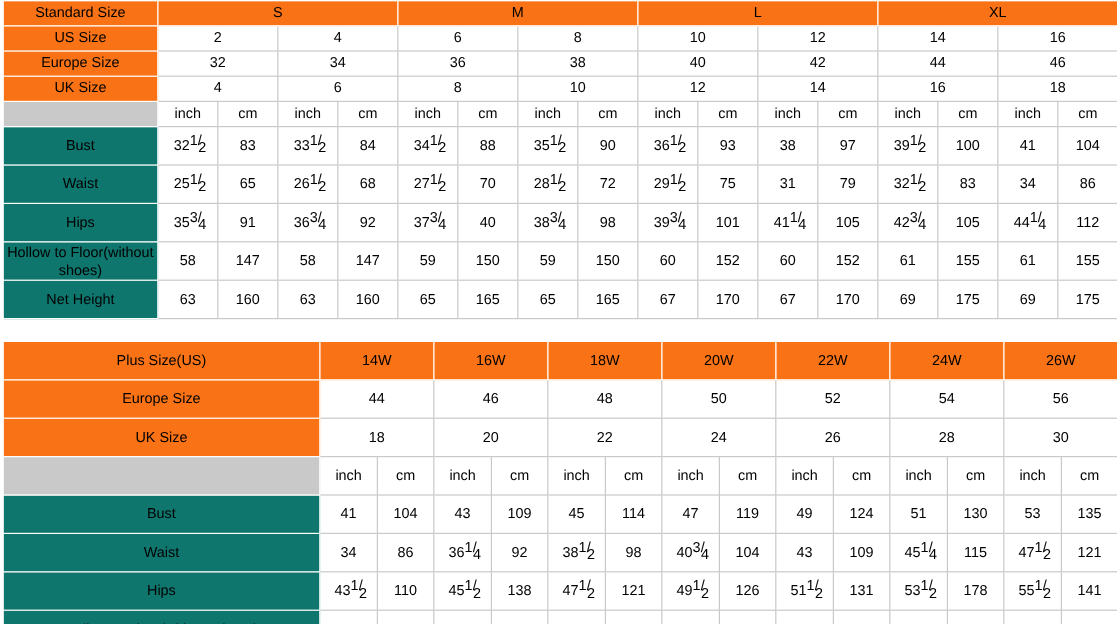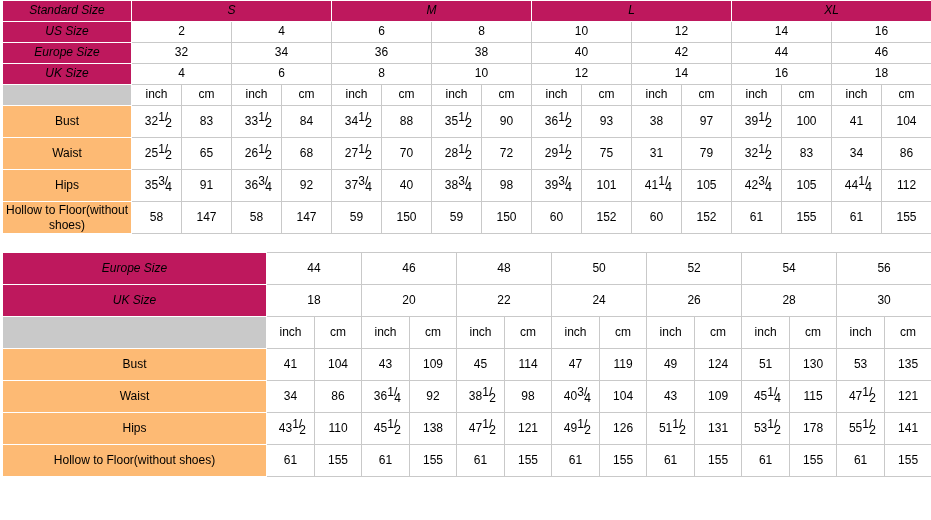--- a/index.html
+++ b/index.html
@@ -30,34 +30,33 @@
     border: 1px solid #ffffff;
     text-align: center;
     vertical-align: middle;
     font-weight: normal;
     font-size: 12px;
     padding: 0;
     height: 20px;
     line-height: 1.15;
   }
   .hdr {
-    background: #be185d;
+    background: #f97316;
     color: #000;
-    font-style: italic;
   }
   .cell {
     background: #ffffff;
     border: 1px solid #c9c9c9;
   }
   .blank {
     background: #c9c9c9;
     border: 1px solid #ffffff;
   }
   .rowlabel {
-    background: #fdba74;
+    background: #0f766e;
     color: #000;
     text-align: center;
   }
   .tall { height: 32px; }
   .spacer { height: 18px; }
   .frac {
     display: inline-block;
     position: relative;
     font-size: 12px;
     vertical-align: baseline;
@@ -224,20 +223,39 @@
           <td class="cell">150</td>
           <td class="cell">60</td>
           <td class="cell">152</td>
           <td class="cell">60</td>
           <td class="cell">152</td>
           <td class="cell">61</td>
           <td class="cell">155</td>
           <td class="cell">61</td>
           <td class="cell">155</td>
         </tr>
+        <tr class="tall">
+          <td class="rowlabel two-line">Net Height</td>
+          <td class="cell">63</td>
+          <td class="cell">160</td>
+          <td class="cell">63</td>
+          <td class="cell">160</td>
+          <td class="cell">65</td>
+          <td class="cell">165</td>
+          <td class="cell">65</td>
+          <td class="cell">165</td>
+          <td class="cell">67</td>
+          <td class="cell">170</td>
+          <td class="cell">67</td>
+          <td class="cell">170</td>
+          <td class="cell">69</td>
+          <td class="cell">175</td>
+          <td class="cell">69</td>
+          <td class="cell">175</td>
+        </tr>
       </tbody>
   </table>
 
   <div class="spacer"></div>
 
   <table>
     <colgroup>
       <col style="width:264px">
       <col style="width:48px">
         <col style="width:47px">
@@ -248,20 +266,30 @@
         <col style="width:48px">
         <col style="width:47px">
       <col style="width:48px">
         <col style="width:47px">
         <col style="width:48px">
         <col style="width:47px">
       <col style="width:48px">
         <col style="width:47px">
     </colgroup>
     <tbody id="t2-body">
+        <tr class="tall">
+          <td class="hdr two-line">Plus Size(US)</td>
+          <td class="hdr" colspan="2">14W</td>
+          <td class="hdr" colspan="2">16W</td>
+          <td class="hdr" colspan="2">18W</td>
+          <td class="hdr" colspan="2">20W</td>
+          <td class="hdr" colspan="2">22W</td>
+          <td class="hdr" colspan="2">24W</td>
+          <td class="hdr" colspan="2">26W</td>
+        </tr>
         <tr class="tall">
           <td class="hdr two-line">Europe Size</td>
           <td class="cell" colspan="2">44</td>
           <td class="cell" colspan="2">46</td>
           <td class="cell" colspan="2">48</td>
           <td class="cell" colspan="2">50</td>
           <td class="cell" colspan="2">52</td>
           <td class="cell" colspan="2">54</td>
           <td class="cell" colspan="2">56</td>
         </tr>

